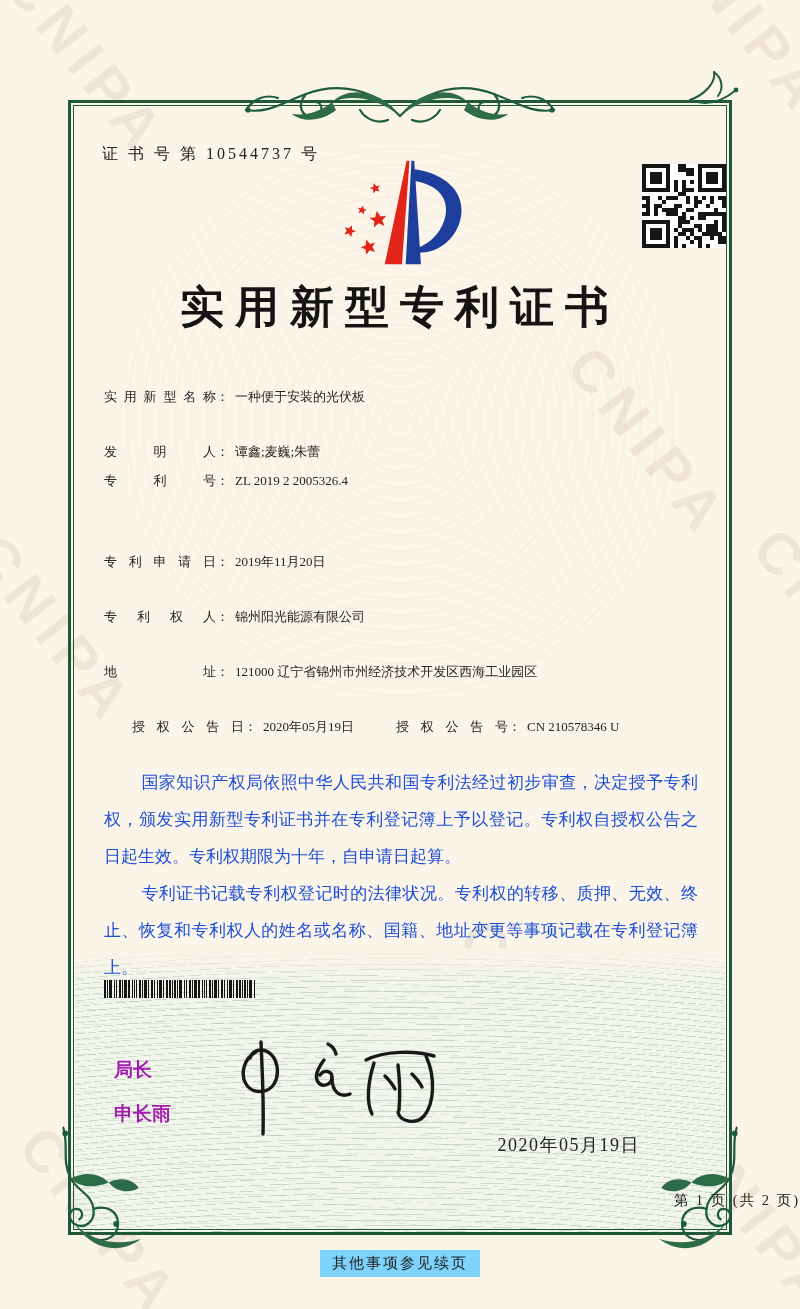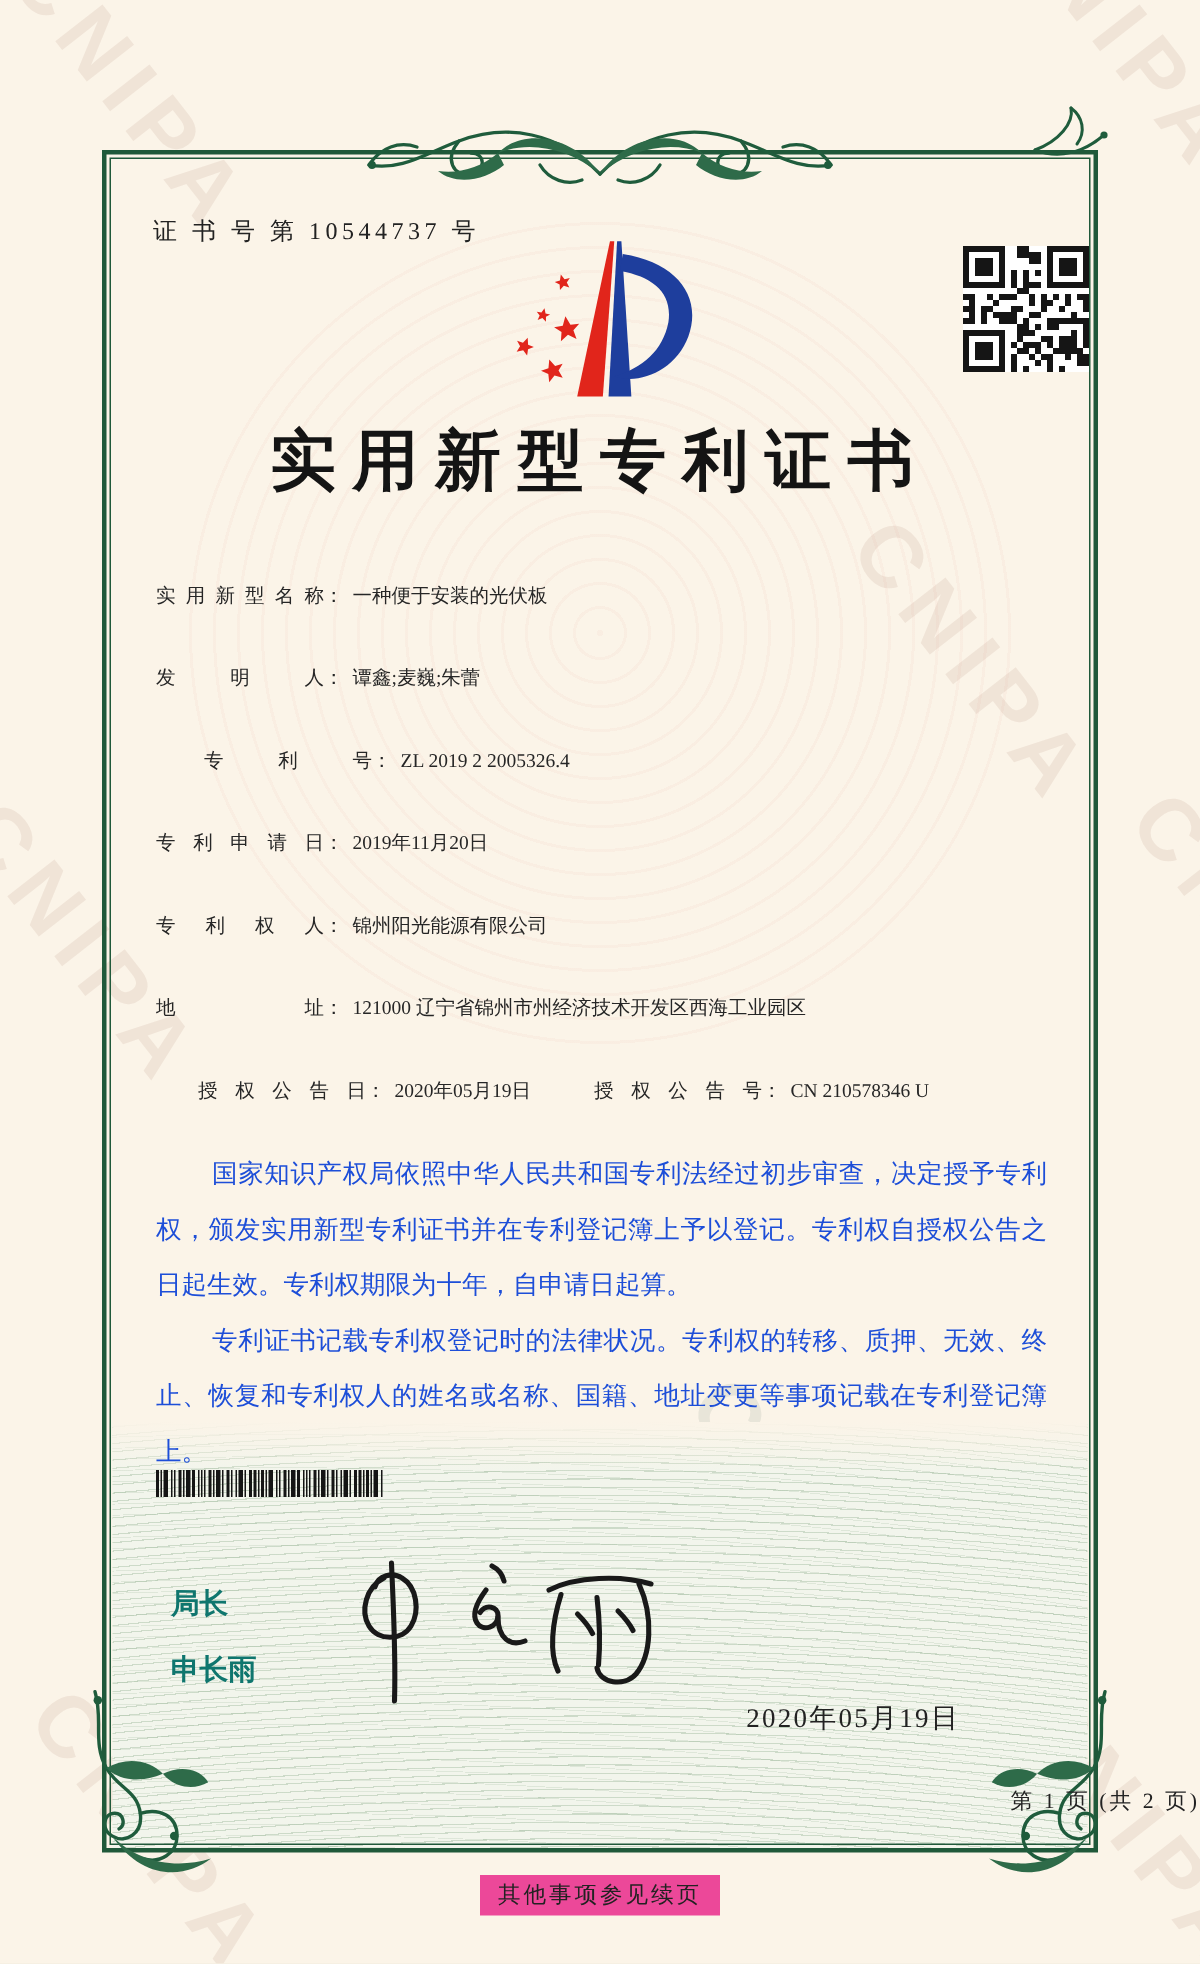--- a/index.html
+++ b/index.html
@@ -56,27 +56,27 @@
   .gap{display:inline-block;width:42px;}
   .body-text{
     position:absolute;left:104px;top:764px;width:594px;
     font-size:17px;line-height:37px;text-align:justify;color:#1d4ed8;
   }
   .body-text p{margin:0;text-indent:2.2em;}
   .barcode{position:absolute;left:104px;top:980px;width:156px;height:18px;}
   .officer{
     position:absolute;left:114px;top:1048px;
     font-family:"Liberation Sans","DejaVu Sans",sans-serif;font-weight:700;
-    font-size:19px;line-height:44px;color:#0f766e;
+    font-size:19px;line-height:44px;color:#a21caf;
   }
   .signature{position:absolute;left:228px;top:1038px;}
   .issue-date{position:absolute;left:0;right:160px;top:1133px;text-align:right;font-size:18px;letter-spacing:1.5px;}
   .page-no{position:absolute;left:0;right:0;top:1191px;text-align:right;font-size:14.5px;letter-spacing:2px;}
   .footer-note{position:absolute;left:0;right:0;top:1250px;text-align:center;font-size:15px;letter-spacing:2px;}
-  .footer-note span{background:#ec4899;padding:4px 12px;display:inline-block;}
+  .footer-note span{background:#7dd3fc;padding:4px 12px;display:inline-block;}
 </style>
 </head>
 <body>
 
 <div class="page">
 
   <span class="wm" style="left:-24px;top:26px;">CNIPA</span>
   <span class="wm" style="left:636px;top:-14px;">CNIPA</span>
   <span class="wm" style="left:538px;top:408px;">CNIPA</span>
   <span class="wm" style="left:-56px;top:596px;">CNIPA</span>
@@ -394,21 +394,21 @@
   </div>
 
   <div class="title">实用新型专利证书</div>
 
   <div class="row" style="top:388px;">
     <span class="flabel">实用新型名称</span><span class="colon">：</span><span class="fvalue">一种便于安装的光伏板</span>
   </div>
   <div class="row" style="top:443px;">
     <span class="flabel">发明人</span><span class="colon">：</span><span class="fvalue">谭鑫;麦巍;朱蕾</span>
   </div>
-  <div class="row" style="top:498px;margin-left:32px;">
+  <div class="row" style="top:472px;">
     <span class="flabel">专利号</span><span class="colon">：</span><span class="fvalue">ZL 2019 2 2005326.4</span>
   </div>
   <div class="row" style="top:553px;">
     <span class="flabel">专利申请日</span><span class="colon">：</span><span class="fvalue">2019年11月20日</span>
   </div>
   <div class="row" style="top:608px;">
     <span class="flabel">专利权人</span><span class="colon">：</span><span class="fvalue">锦州阳光能源有限公司</span>
   </div>
   <div class="row" style="top:663px;">
     <span class="flabel">地址</span><span class="colon">：</span><span class="fvalue">121000 辽宁省锦州市州经济技术开发区西海工业园区</span>

